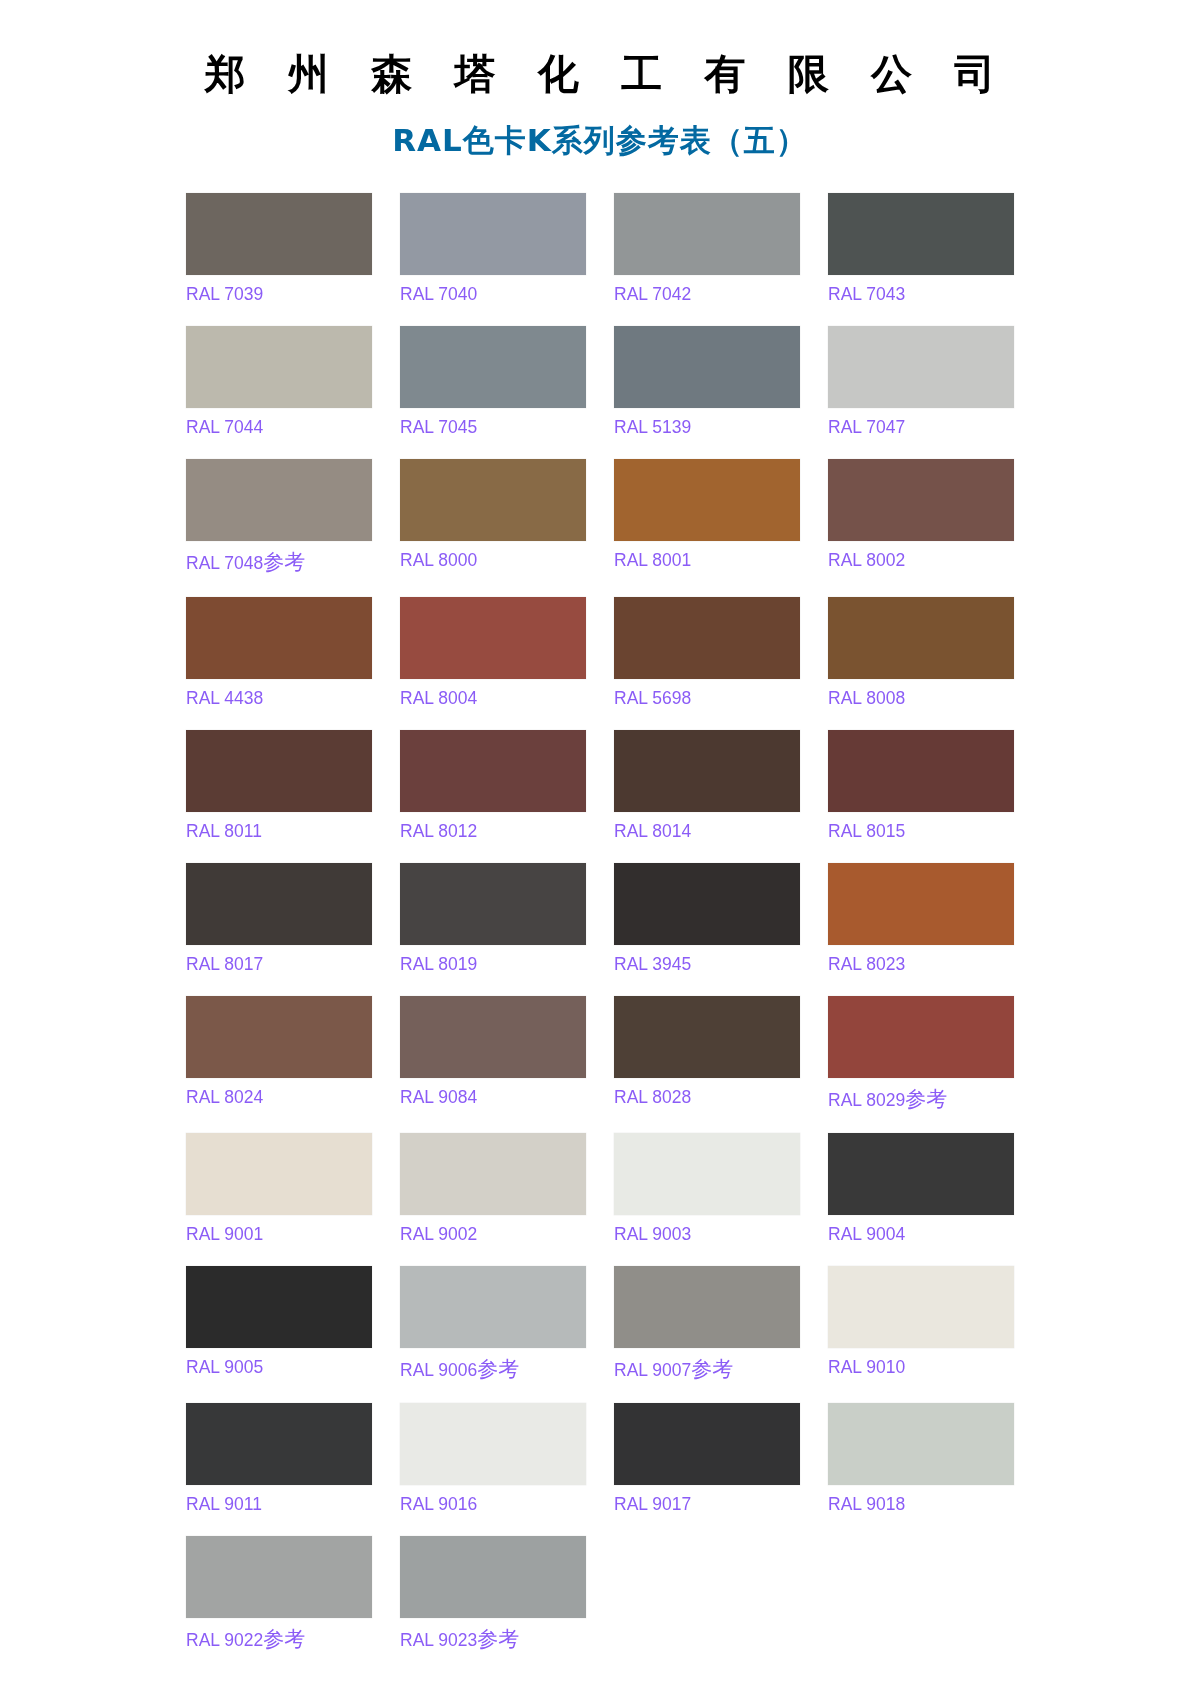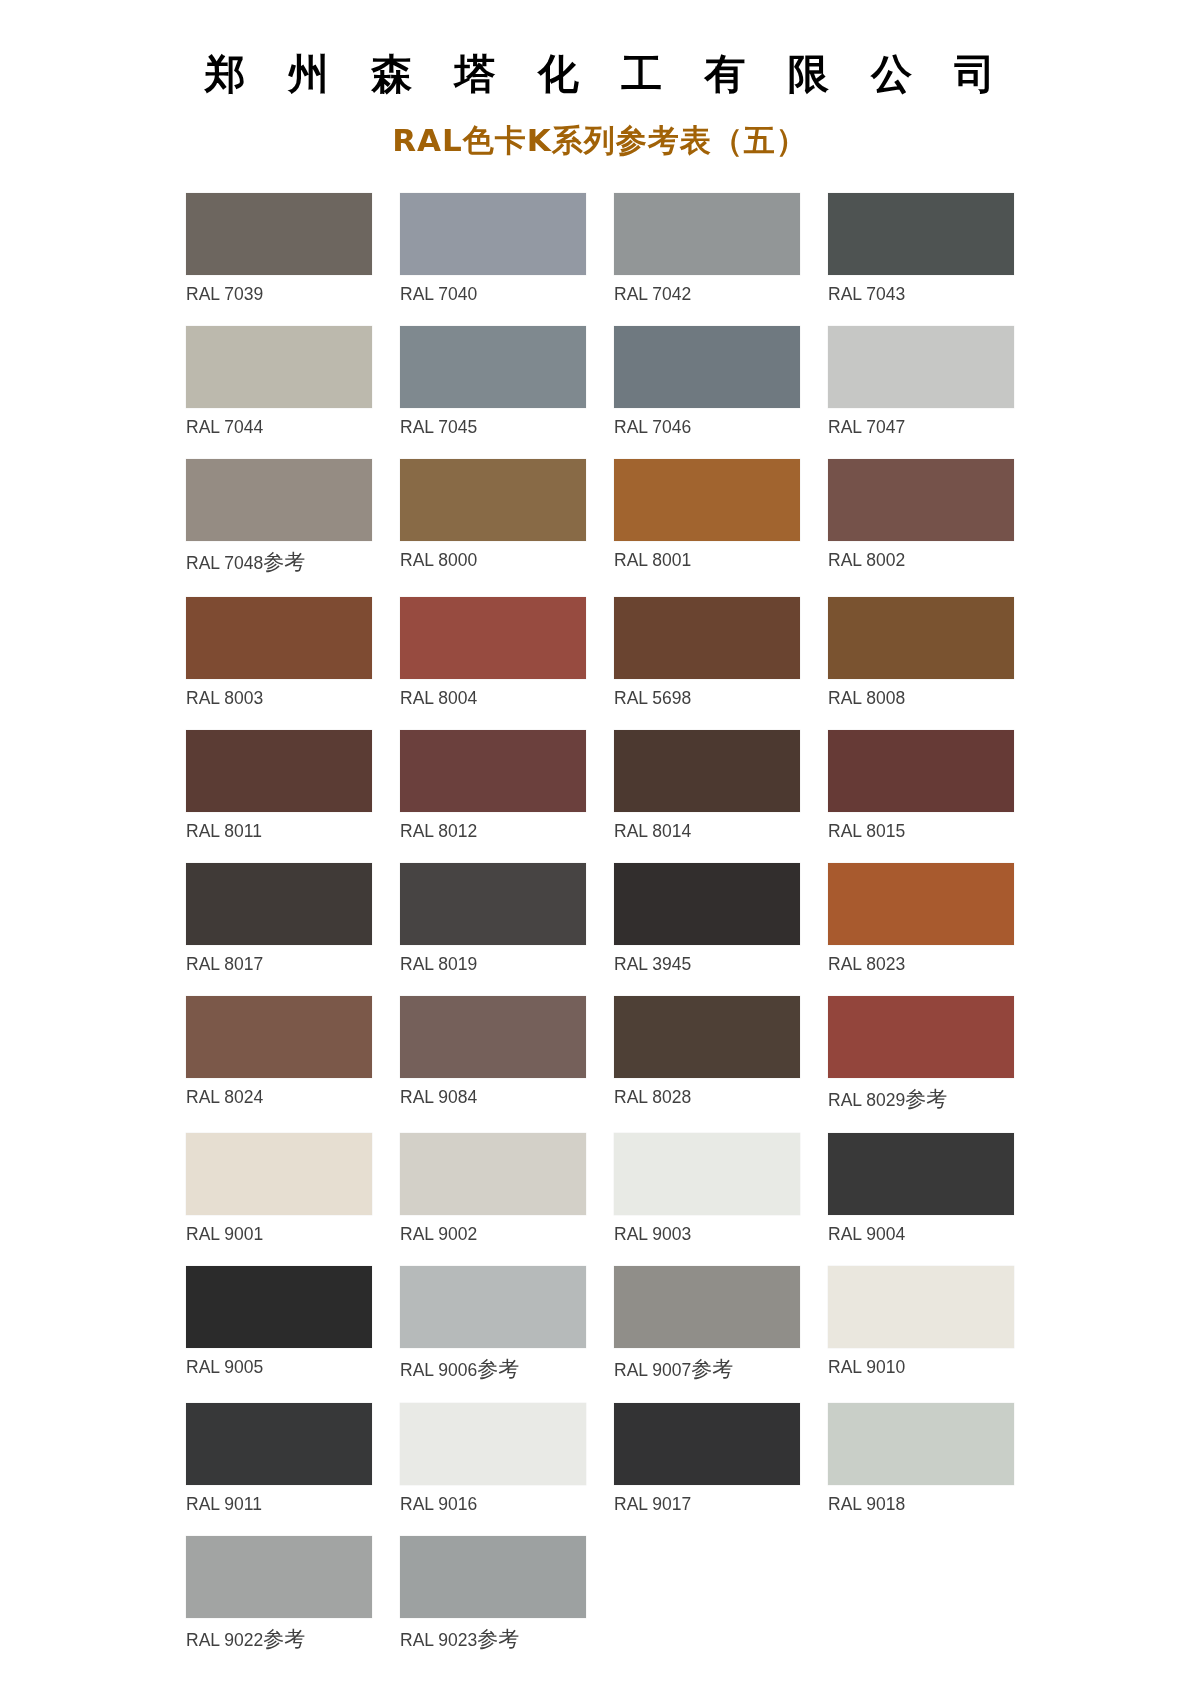--- a/index.html
+++ b/index.html
@@ -34,21 +34,21 @@
     color: #000000;
     margin: 0;
     padding-left: 14px;
     font-family: "DejaVu Sans", "Liberation Sans", sans-serif;
   }
   .chart-subtitle {
     font-size: 31px;
     font-weight: bold;
     letter-spacing: 1px;
     line-height: 1.1;
-    color: #a16207;
+    color: #0369a1;
     margin: 0;
     padding-top: 26px;
     font-family: "DejaVu Sans", "Liberation Sans", sans-serif;
   }
   .swatch-grid {
     margin: 0 auto;
     padding-top: 36px;
     width: 828px;
     display: grid;
     grid-template-columns: repeat(4, 186px);
@@ -61,21 +61,21 @@
   }
   .swatch-chip {
     width: 186px;
     height: 82px;
     display: block;
     box-shadow: 0 0 0 0.5px rgba(0,0,0,0.06);
   }
   .swatch-label {
     font-size: 17.5px;
     line-height: 1.15;
-    color: #404040;
+    color: #8b5cf6;
     padding-top: 9px;
     white-space: nowrap;
     font-family: "Liberation Sans", "DejaVu Sans", sans-serif;
   }
   .swatch-label .ref {
     font-family: "DejaVu Sans", "Liberation Sans", sans-serif;
     font-size: 21px;
   }
 </style>
 </head>
@@ -108,21 +108,21 @@
       <div class="swatch-cell">
         <div class="swatch-chip" style="background-color: rgb(188, 185, 173);"></div>
         <div class="swatch-label"><span>RAL 7044</span></div>
       </div>
       <div class="swatch-cell">
         <div class="swatch-chip" style="background-color: rgb(127, 137, 143);"></div>
         <div class="swatch-label"><span>RAL 7045</span></div>
       </div>
       <div class="swatch-cell">
         <div class="swatch-chip" style="background-color: rgb(111, 121, 128);"></div>
-        <div class="swatch-label"><span>RAL 7046</span></div>
+        <div class="swatch-label"><span>RAL 5139</span></div>
       </div>
       <div class="swatch-cell">
         <div class="swatch-chip" style="background-color: rgb(198, 199, 197);"></div>
         <div class="swatch-label"><span>RAL 7047</span></div>
       </div>
       <div class="swatch-cell">
         <div class="swatch-chip" style="background-color: rgb(149, 140, 131);"></div>
         <div class="swatch-label"><span>RAL 7048</span><span class="ref">参考</span></div>
       </div>
       <div class="swatch-cell">
@@ -132,21 +132,21 @@
       <div class="swatch-cell">
         <div class="swatch-chip" style="background-color: rgb(161, 100, 47);"></div>
         <div class="swatch-label"><span>RAL 8001</span></div>
       </div>
       <div class="swatch-cell">
         <div class="swatch-chip" style="background-color: rgb(117, 82, 74);"></div>
         <div class="swatch-label"><span>RAL 8002</span></div>
       </div>
       <div class="swatch-cell">
         <div class="swatch-chip" style="background-color: rgb(126, 75, 50);"></div>
-        <div class="swatch-label"><span>RAL 8003</span></div>
+        <div class="swatch-label"><span>RAL 4438</span></div>
       </div>
       <div class="swatch-cell">
         <div class="swatch-chip" style="background-color: rgb(151, 75, 64);"></div>
         <div class="swatch-label"><span>RAL 8004</span></div>
       </div>
       <div class="swatch-cell">
         <div class="swatch-chip" style="background-color: rgb(106, 68, 48);"></div>
         <div class="swatch-label"><span>RAL 5698</span></div>
       </div>
       <div class="swatch-cell">

